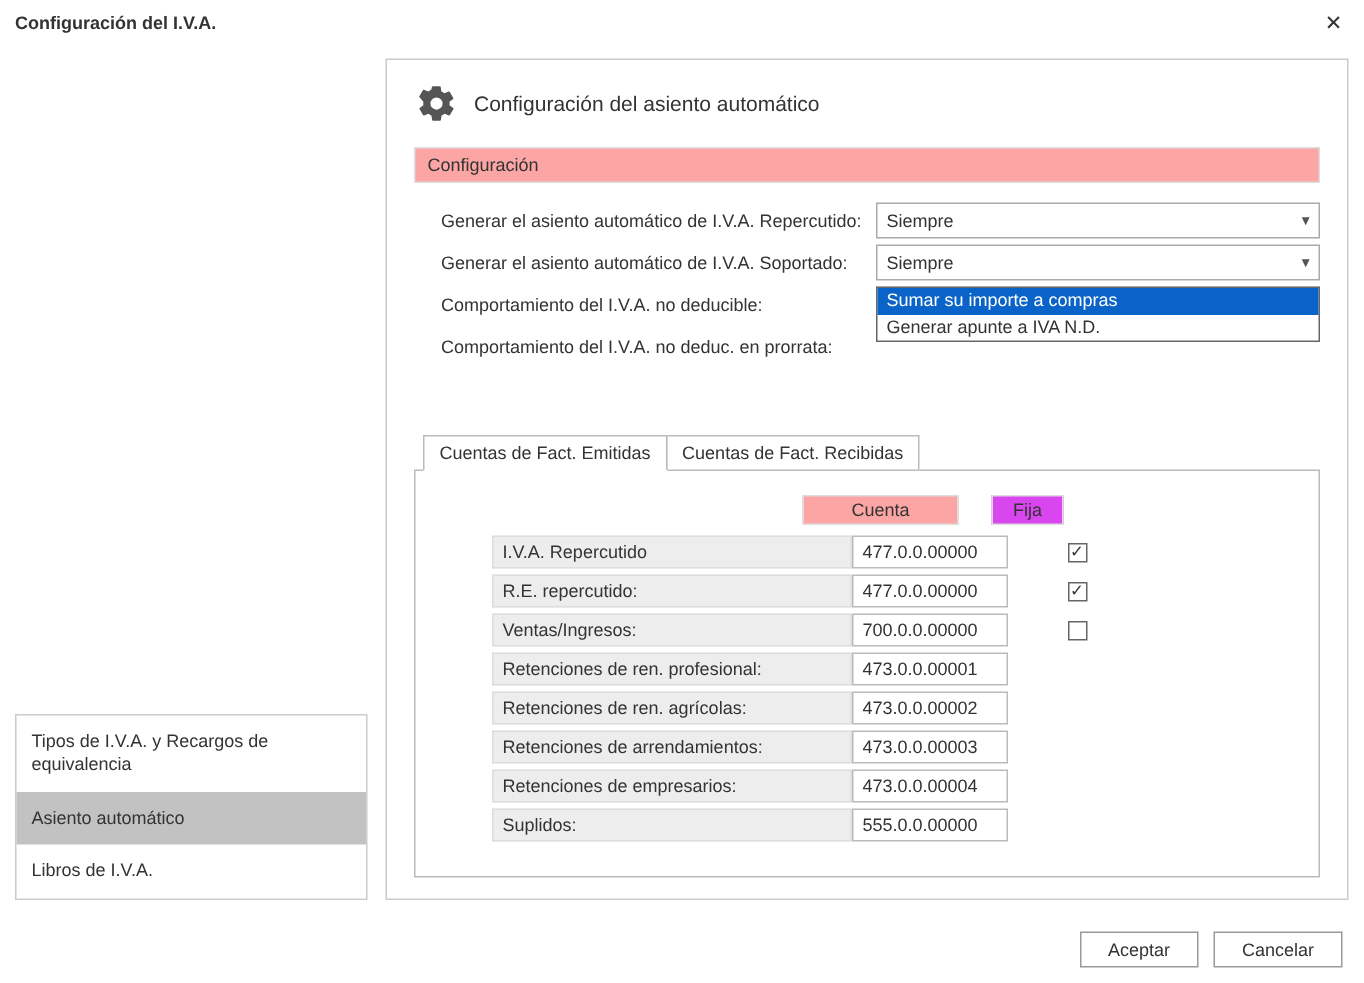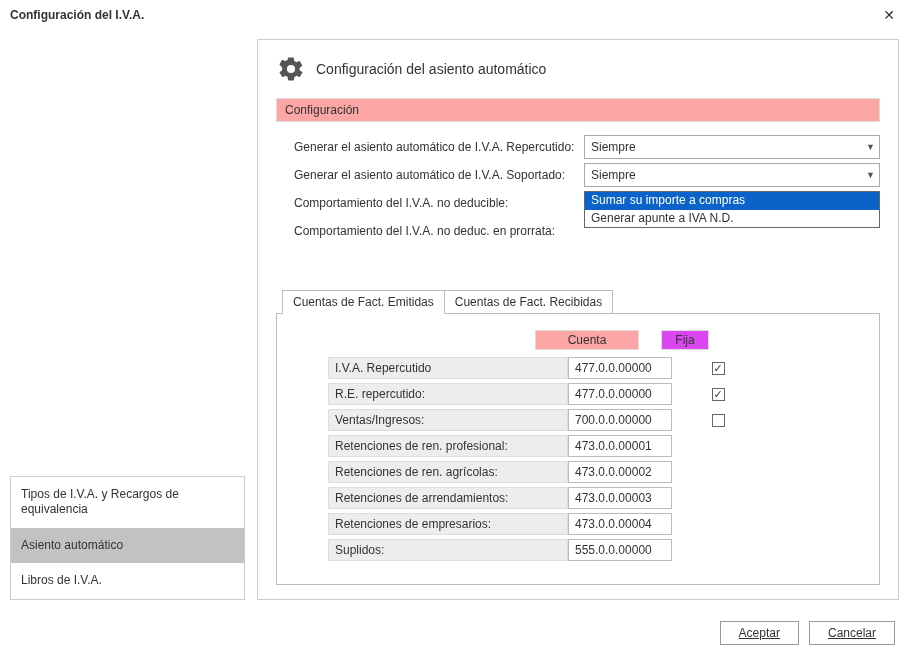--- a/index.html
+++ b/index.html
@@ -32,21 +32,21 @@
     .table-head { display: flex; margin-bottom: 6px; }
     .col-label { width: 240px; }
     .col-cuenta-h { width: 104px; text-align: center; background: #fca5a5; border: 1px solid #ddd; padding: 2px 0; margin-right: 22px; }
     .col-fija-h { width: 48px; text-align: center; background: #d946ef; border: 1px solid #ddd; padding: 2px 0; }
     .data-row { display: flex; align-items: center; height: 24px; margin-bottom: 2px; }
     .data-label { width: 240px; background: #ededed; border: 1px solid #ddd; padding: 3px 6px; margin-left: 33px; }
     .data-cuenta { width: 104px; border: 1px solid #bbb; padding: 3px 6px; margin-right: 22px; background:#fff; }
     .data-fija { width: 48px; display: flex; justify-content: center; }
     .chk { width: 13px; height: 13px; border: 1px solid #666; display: inline-flex; align-items: center; justify-content: center; font-size: 11px; line-height: 1; cursor: pointer; }
     .footer { position: absolute; bottom: 10px; right: 14px; display: flex; gap: 10px; }
-    .btn { border: 1px solid #999; background: #fff; padding: 4px 18px; cursor: pointer; min-width: 70px; text-align: center; text-decoration: underline; }
+    .btn { border: 1px solid #999; background: #fff; padding: 4px 18px; cursor: pointer; min-width: 70px; text-align: center; }
   </style>
 </head>
 <body>
 
 <div class="titlebar">
   <span>Configuración del I.V.A.</span>
   <div class="close-x">✕</div>
 </div>
 
 <div class="body-area">

